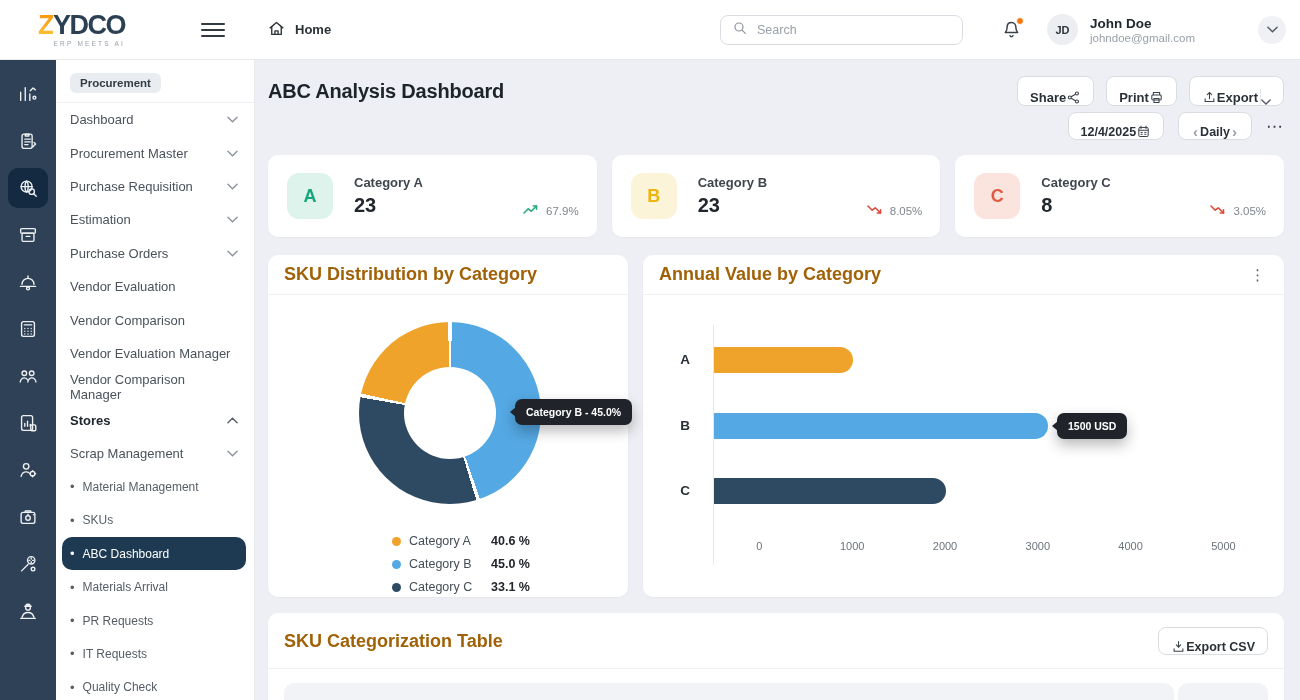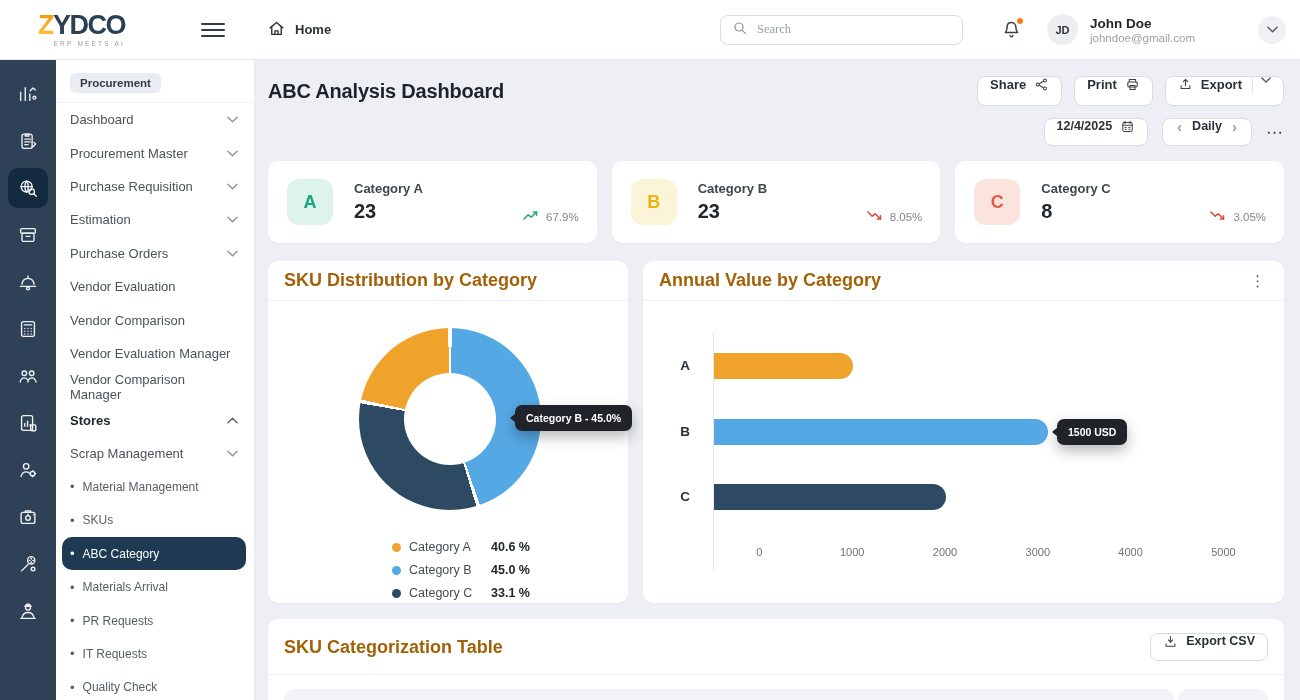--- a/index.html
+++ b/index.html
@@ -11,21 +11,21 @@
   .brand-area { width:255px; flex:0 0 255px; display:flex; align-items:center; padding-left:38px;justify-content:space-between; }
   .logo-text { font-size:27px; font-weight:800; letter-spacing:-1.5px; line-height:1; }
   .logo-z { color:#f69d13; background:linear-gradient(180deg,#f98f0a,#ffc93c); -webkit-background-clip:text; background-clip:text; -webkit-text-fill-color:transparent; }
   .logo-rest { color:#2c4054; }
   .tagline { font-size:6.5px; letter-spacing:2.2px; color:#98a0a9; text-align:right; margin-top:1px; }
   .hamburger { margin-left:auto; margin-right:30px; width:24px; cursor:pointer; }
   .hamburger span { display:block; height:2px; background:#333a41; margin:4px 0; border-radius:2px; }
   .topbar-main { flex:1; display:flex; align-items:center; padding:0 14px 0 12px; }
   .home { display:flex; align-items:center; gap:9px; color:#2c3138; font-size:13px; font-weight:600; }
   .search-box { margin-left:auto; width:243px; height:30px; border:1px solid #d9dde2; border-radius:8px;
-                display:flex; align-items:center; gap:9px; padding:0 11px; background:#fff;font-family:Liberation Serif, serif; }
+                display:flex; align-items:center; gap:9px; padding:0 11px; background:#fff; }
   .search-box input { border:none; outline:none; font-size:12.5px; color:#333; width:100%; font-family:inherit; }
   .search-box input::placeholder { color:#9aa1a9; }
   .bell-wrap { position:relative; margin-left:38px; width:22px; height:24px; cursor:pointer; }
   .bell-dot { position:absolute; top:-1px; right:-1px; width:8px; height:8px; border-radius:50%; background:#f4770f; border:1.5px solid #fff; }
   .avatar { margin-left:24px; width:31px; height:31px; border-radius:50%; background:#eceef1; color:#2e343b;
             font-size:11px; font-weight:700; display:flex; align-items:center; justify-content:center; }
   .user-block { margin-left:12px; width:158px; }
   .user-name { font-size:13.5px; font-weight:700; color:#22272e; }
   .user-email { font-size:11.5px; color:#9aa1a9; margin-top:1px; }
   .chev-circle { margin-left:10px; width:28px; height:28px; border-radius:50%; background:#eff1f4; color:#555c64;
@@ -53,25 +53,25 @@
               color:#565d66; border-radius:10px; cursor:pointer; }
   .side-sub .bullet { font-size:13px; margin-right:8px; color:#565d66; }
   .side-sub.active { background:#1e3a52; color:#fff; }
   .side-sub.active .bullet { color:#fff; }
 
   
   .content { flex:1; padding:16px 16px 0 13px; overflow:hidden; }
   .page-head { display:flex; align-items:center; }
   .page-title { font-size:20px; font-weight:800; color:#1d232b; letter-spacing:-.2px; }
   .head-actions { margin-left:auto; display:flex; gap:12px; }
-  .btn { background:#fff; border:1px solid #d9dde2; border-radius:8px; height:30px; display:flex; align-items:flex-start;
-         gap:8px; padding:0 12px; font-size:13px; color:#2b3138; font-weight:600; cursor:pointer; }
+  .btn { background:#fff; border:1px solid #d9dde2; border-radius:8px; height:30px; display:flex; align-items:flex-end;
+         gap:0; padding:0 12px; font-size:13px; color:#2b3138; font-weight:600; cursor:pointer; }
   .btn svg { color:#3a4149; }
   .btn .btn-sep { width:1px; height:16px; background:#e3e6ea; margin:0 0 0 2px; }
-  .head-row2 { display:flex; align-items:center; justify-content:flex-end; gap:14px; margin-top:12px; }
+  .head-row2 { display:flex; align-items:center; justify-content:flex-end; gap:14px; margin-top:6px; }
   .btn.small { height:28px; font-size:12.5px; font-weight:700; }
   .period-chev { color:#9ba2ab; font-size:15px; line-height:1; padding:0 2px; }
   .dots-h { font-size:17px; color:#3a4048; letter-spacing:1px; cursor:pointer; }
 
   
   .kpis { display:flex; gap:15px; margin-top:15px; }
   .kpi-card { flex:1; height:82px; background:#fff; border-radius:10px; display:flex; align-items:center;
               padding:0 18px 0 19px; box-shadow:0 1px 2px rgba(16,24,40,.03); }
   .kpi-icon { width:46px; height:46px; border-radius:12px; display:flex; align-items:center; justify-content:center;
               font-size:18px; font-weight:800; flex:0 0 46px; }
@@ -346,21 +346,21 @@
         <div class="side-sub">
           <span class="bullet">•</span>
           <span>Material Management</span>
         </div>
         <div class="side-sub">
           <span class="bullet">•</span>
           <span>SKUs</span>
         </div>
         <div class="side-sub active">
           <span class="bullet">•</span>
-          <span>ABC Category</span>
+          <span>ABC Dashboard</span>
         </div>
         <div class="side-sub">
           <span class="bullet">•</span>
           <span>Materials Arrival</span>
         </div>
         <div class="side-sub">
           <span class="bullet">•</span>
           <span>PR Requests</span>
         </div>
         <div class="side-sub">

